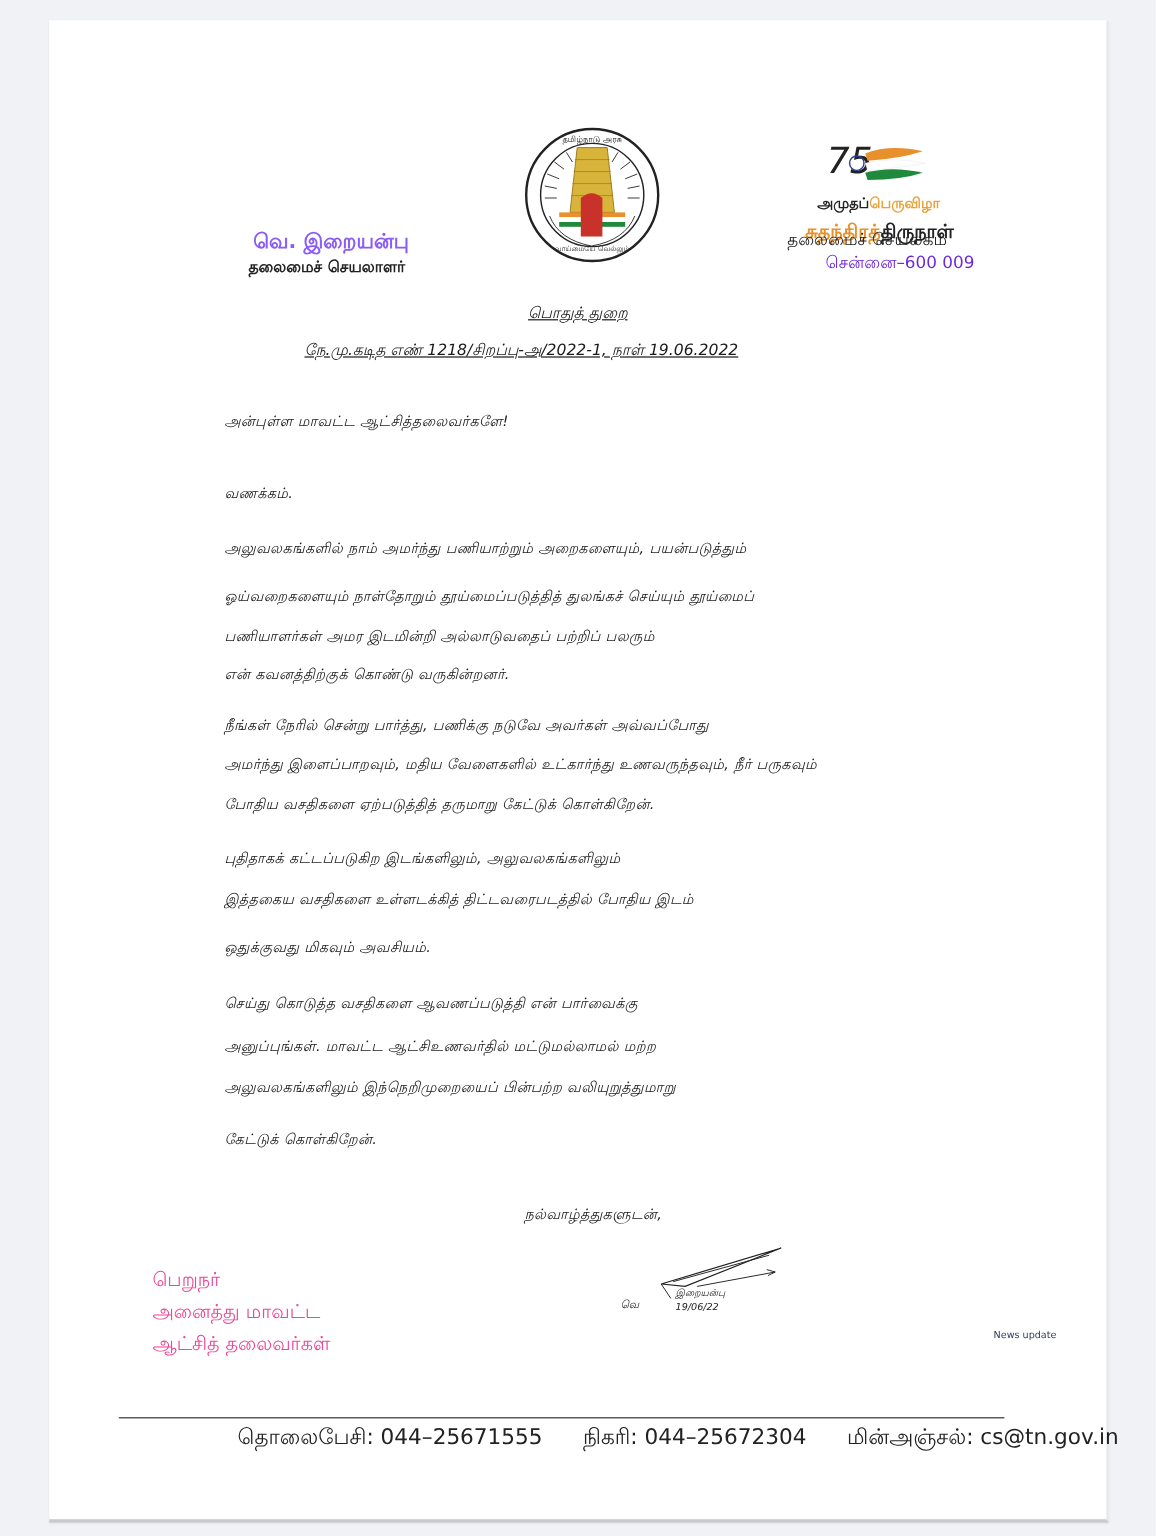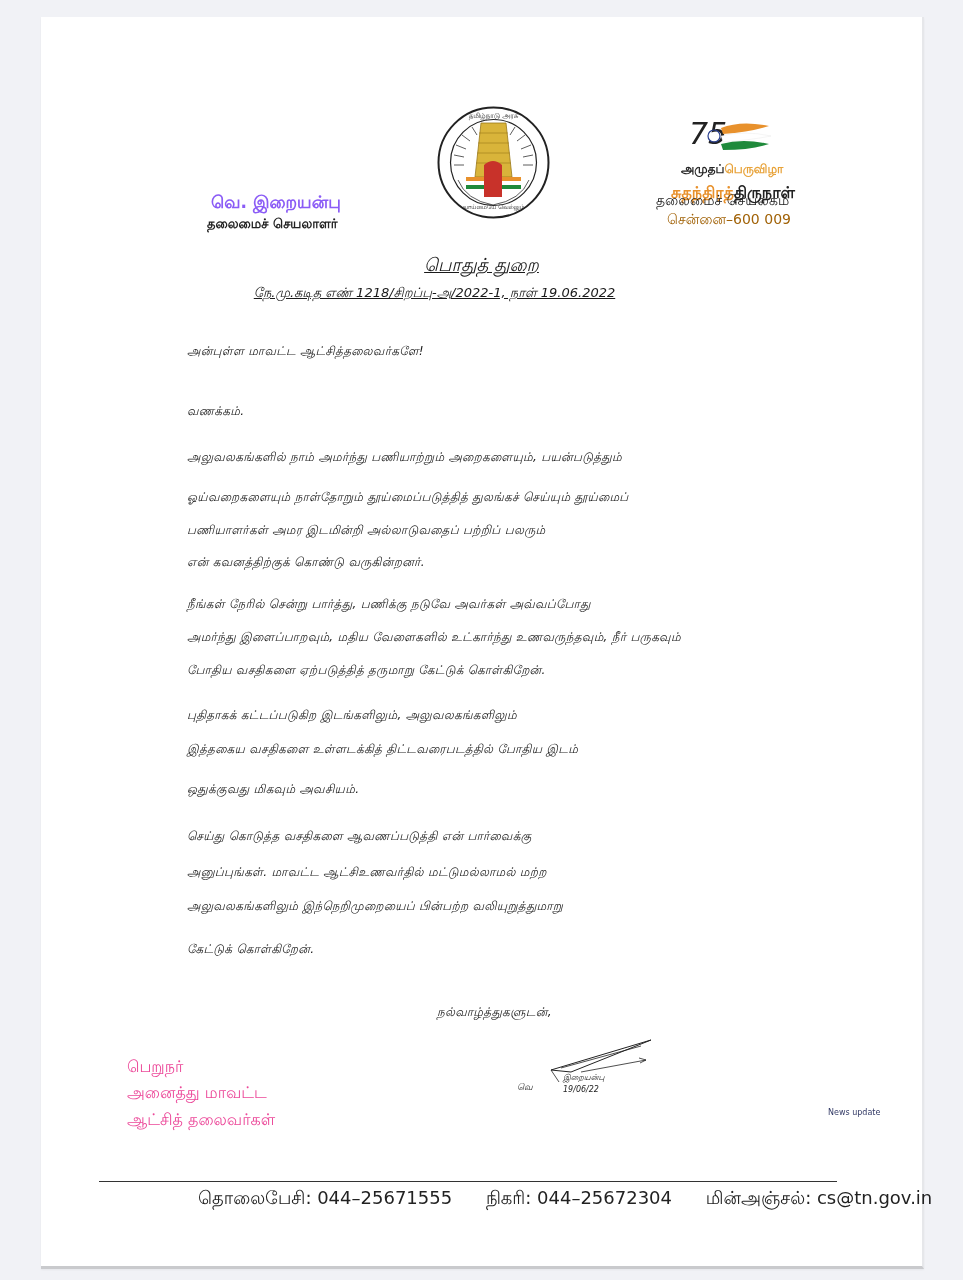--- a/index.html
+++ b/index.html
@@ -18,22 +18,22 @@
   .name-sub { left: 166px; top: 199px; font-size: 13px; font-weight: bold; color: #222; }
   .emblem { left: 395px; top: 88px; width: 115px; height: 115px; }
   .logo75 { left: 640px; top: 97px; width: 100px; height: 40px; }
   .azadi1 { left: 630px; top: 130px; font-size: 16px; font-weight: bold; margin-top: 36px; }
   .azadi1 .a { color: #e8912c; }
   .azadi1 .b { color: #222; }
   .azadi2 { left: 640px; top: 145px; font-size: 12px; font-weight: bold; }
   .azadi2 .a { color: #222; }
   .azadi2 .b { color: #e8a33a; }
   .office { left: 615px; top: 175px; font-size: 14px; color: #222; }
-  .office-sub { left: 626px; top: 194px; font-size: 14px; color: #a16207; }
-  .dept { left: 0; width: 881px; top: 237px; text-align: center; font-size: 18px; font-style: italic; text-decoration: underline; }
+  .office-sub { left: 647px; top: 194px; font-size: 14px; color: #6d28d9; }
+  .dept { left: 0; width: 881px; top: 237px; text-align: center; font-size: 13px; font-style: italic; text-decoration: underline; }
   .ref { left: 0; width: 787px; top: 268px; text-align: center; font-size: 13px; font-style: italic; text-decoration: underline; }
   .hand { font-family: "DejaVu Sans", sans-serif; font-size: 12px; font-style: italic; color: #1c1c1c; letter-spacing: 0.3px; }
   .line { position: absolute; left: 146px; white-space: nowrap; }
   .closing { left: 396px; top: 988px; }
   .signature { left: 470px; top: 1015px; width: 150px; height: 70px; }
   .recipient { left: 86px; font-size: 16px; color: #ec4899; }
   .news { left: 787px; top: 1091px; font-size: 8px; color: #333a66; }
   .rule { left: 58px; top: 1164px; width: 738px; height: 0; border-top: 1.5px solid #333; }
   .footer { left: 157px; top: 1170px; font-size: 18px; color: #222; white-space: nowrap; }
   .footer span { margin-right: 28px; }

